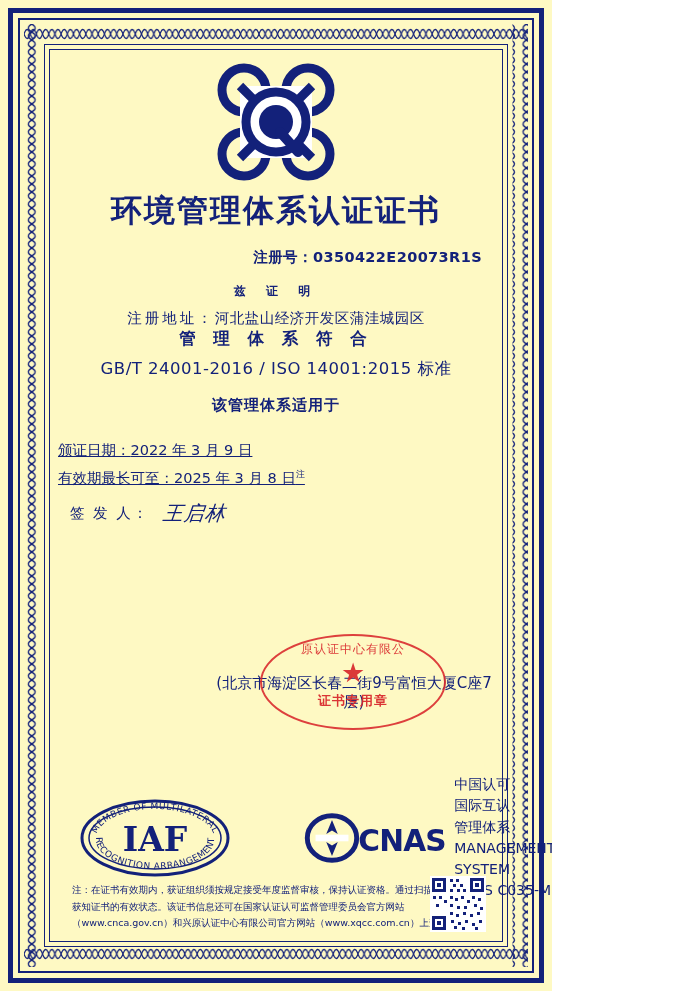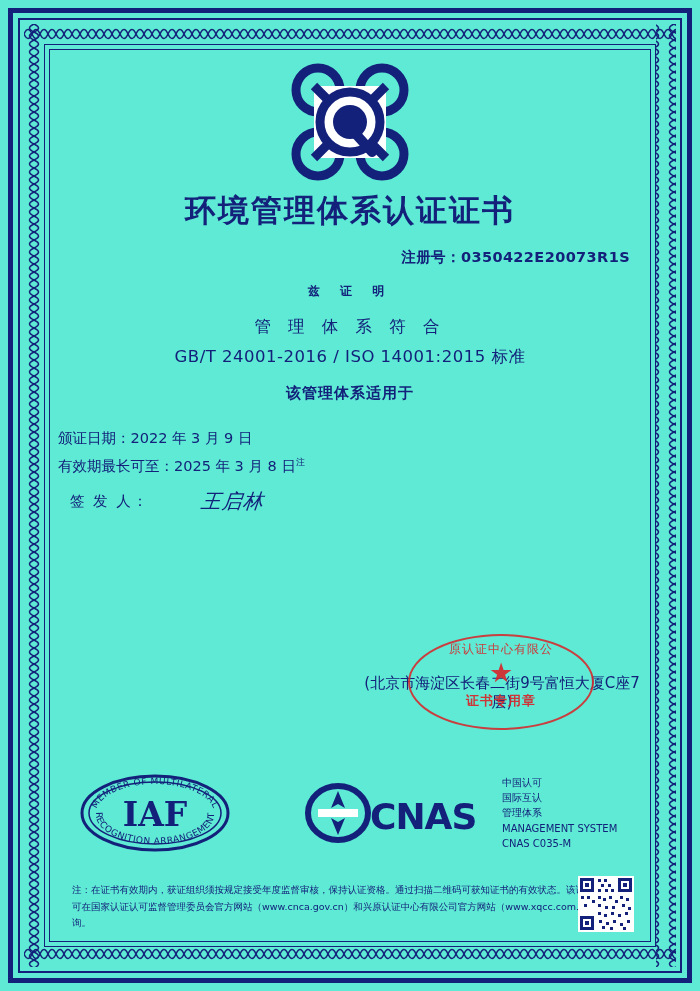--- a/index.html
+++ b/index.html
@@ -8,24 +8,24 @@
     background: #ffffff;
   }
   body {
     width: 700px;
     height: 991px;
     font-family: "DejaVu Sans", "Liberation Sans", sans-serif;
     -webkit-font-smoothing: antialiased;
   }
   .certificate {
     position: relative;
-    width: 700px;
+    width: 552px;
     height: 991px;
     box-sizing: border-box;
-    background: #5eead4;
+    background: #fef9c3;
     overflow: hidden;
   }
   
   .frame-outer {
     position: absolute;
     left: 8px;
     top: 8px;
     right: 8px;
     bottom: 8px;
     border: 5px solid #13217a;
@@ -124,23 +124,22 @@
     text-align: center;
     font-size: 14.5px;
     margin-top: 9px;
     letter-spacing: 0.5px;
   }
   .line-row .lbl { letter-spacing: 3px; }
 
   .sys-conform {
     text-align: center;
     font-size: 16.5px;
-    font-weight: normal;
+    font-weight: bold;
     letter-spacing: 6px;
-    margin-top: 16px;
   }
 
   .standard {
     text-align: center;
     font-size: 16.5px;
     font-weight: normal;
     margin-top: 8px;
     letter-spacing: 0.5px;
   }
 
@@ -158,34 +157,34 @@
     margin-top: 8px;
     text-align: justify;
     padding: 0 4px;
   }
 
   .dates {
     margin-top: 22px;
     font-size: 14.5px;
     line-height: 1.9;
     position: relative;
+    text-decoration: underline;
   }
   .dates .sup {
     font-size: 9px;
     vertical-align: super;
   }
 
   .signature-row {
     margin-top: 8px;
     font-size: 14.5px;
     display: flex;
     align-items: center;
     letter-spacing: 2px;
     padding-left: 12px;
-    gap: 38px;
   }
   .sign-script {
     margin-left: 14px;
     font-family: "DejaVu Serif", "Liberation Serif", serif;
     font-style: italic;
     font-size: 20px;
     color: #13217a;
     letter-spacing: 1px;
     transform: skewX(-6deg);
   }
@@ -269,22 +268,22 @@
     height: 78px;
     position: relative;
     margin-left: 22px;
   }
   .cnas-logo {
     margin-left: 74px;
     display: flex;
     align-items: center;
   }
   .cnas-text-block {
-    margin-left: 18px;
-    font-size: 10px;
+    margin-left: 2px;
+    font-size: 14px;
     line-height: 1.52;
     color: #13217a;
   }
 
   
   .footer-note {
     position: absolute;
     left: 14px;
     right: 14px;
     top: 826px;
@@ -353,20 +352,23 @@
 
     <div class="main-title">环境管理体系认证证书</div>
 
     <div class="reg-no">
       <span>注册号：</span><span>0350422E20073R1S</span>
     </div>
 
     <div class="hereby">兹 证 明</div>
 
 
+    <div class="line-row">
+      <span class="lbl">注册地址：</span><span>河北盐山经济开发区蒲洼城园区</span>
+    </div>
 
 
     <div class="sys-conform">管 理 体 系 符 合</div>
     <div class="standard">GB/T 24001-2016 / ISO 14001:2015 标准</div>
 
     <div class="scope-intro">该管理体系适用于</div>
 
     <div class="dates">
       <div>
         <span>颁证日期：</span><span>2022 年 3 月 9 日</span>

